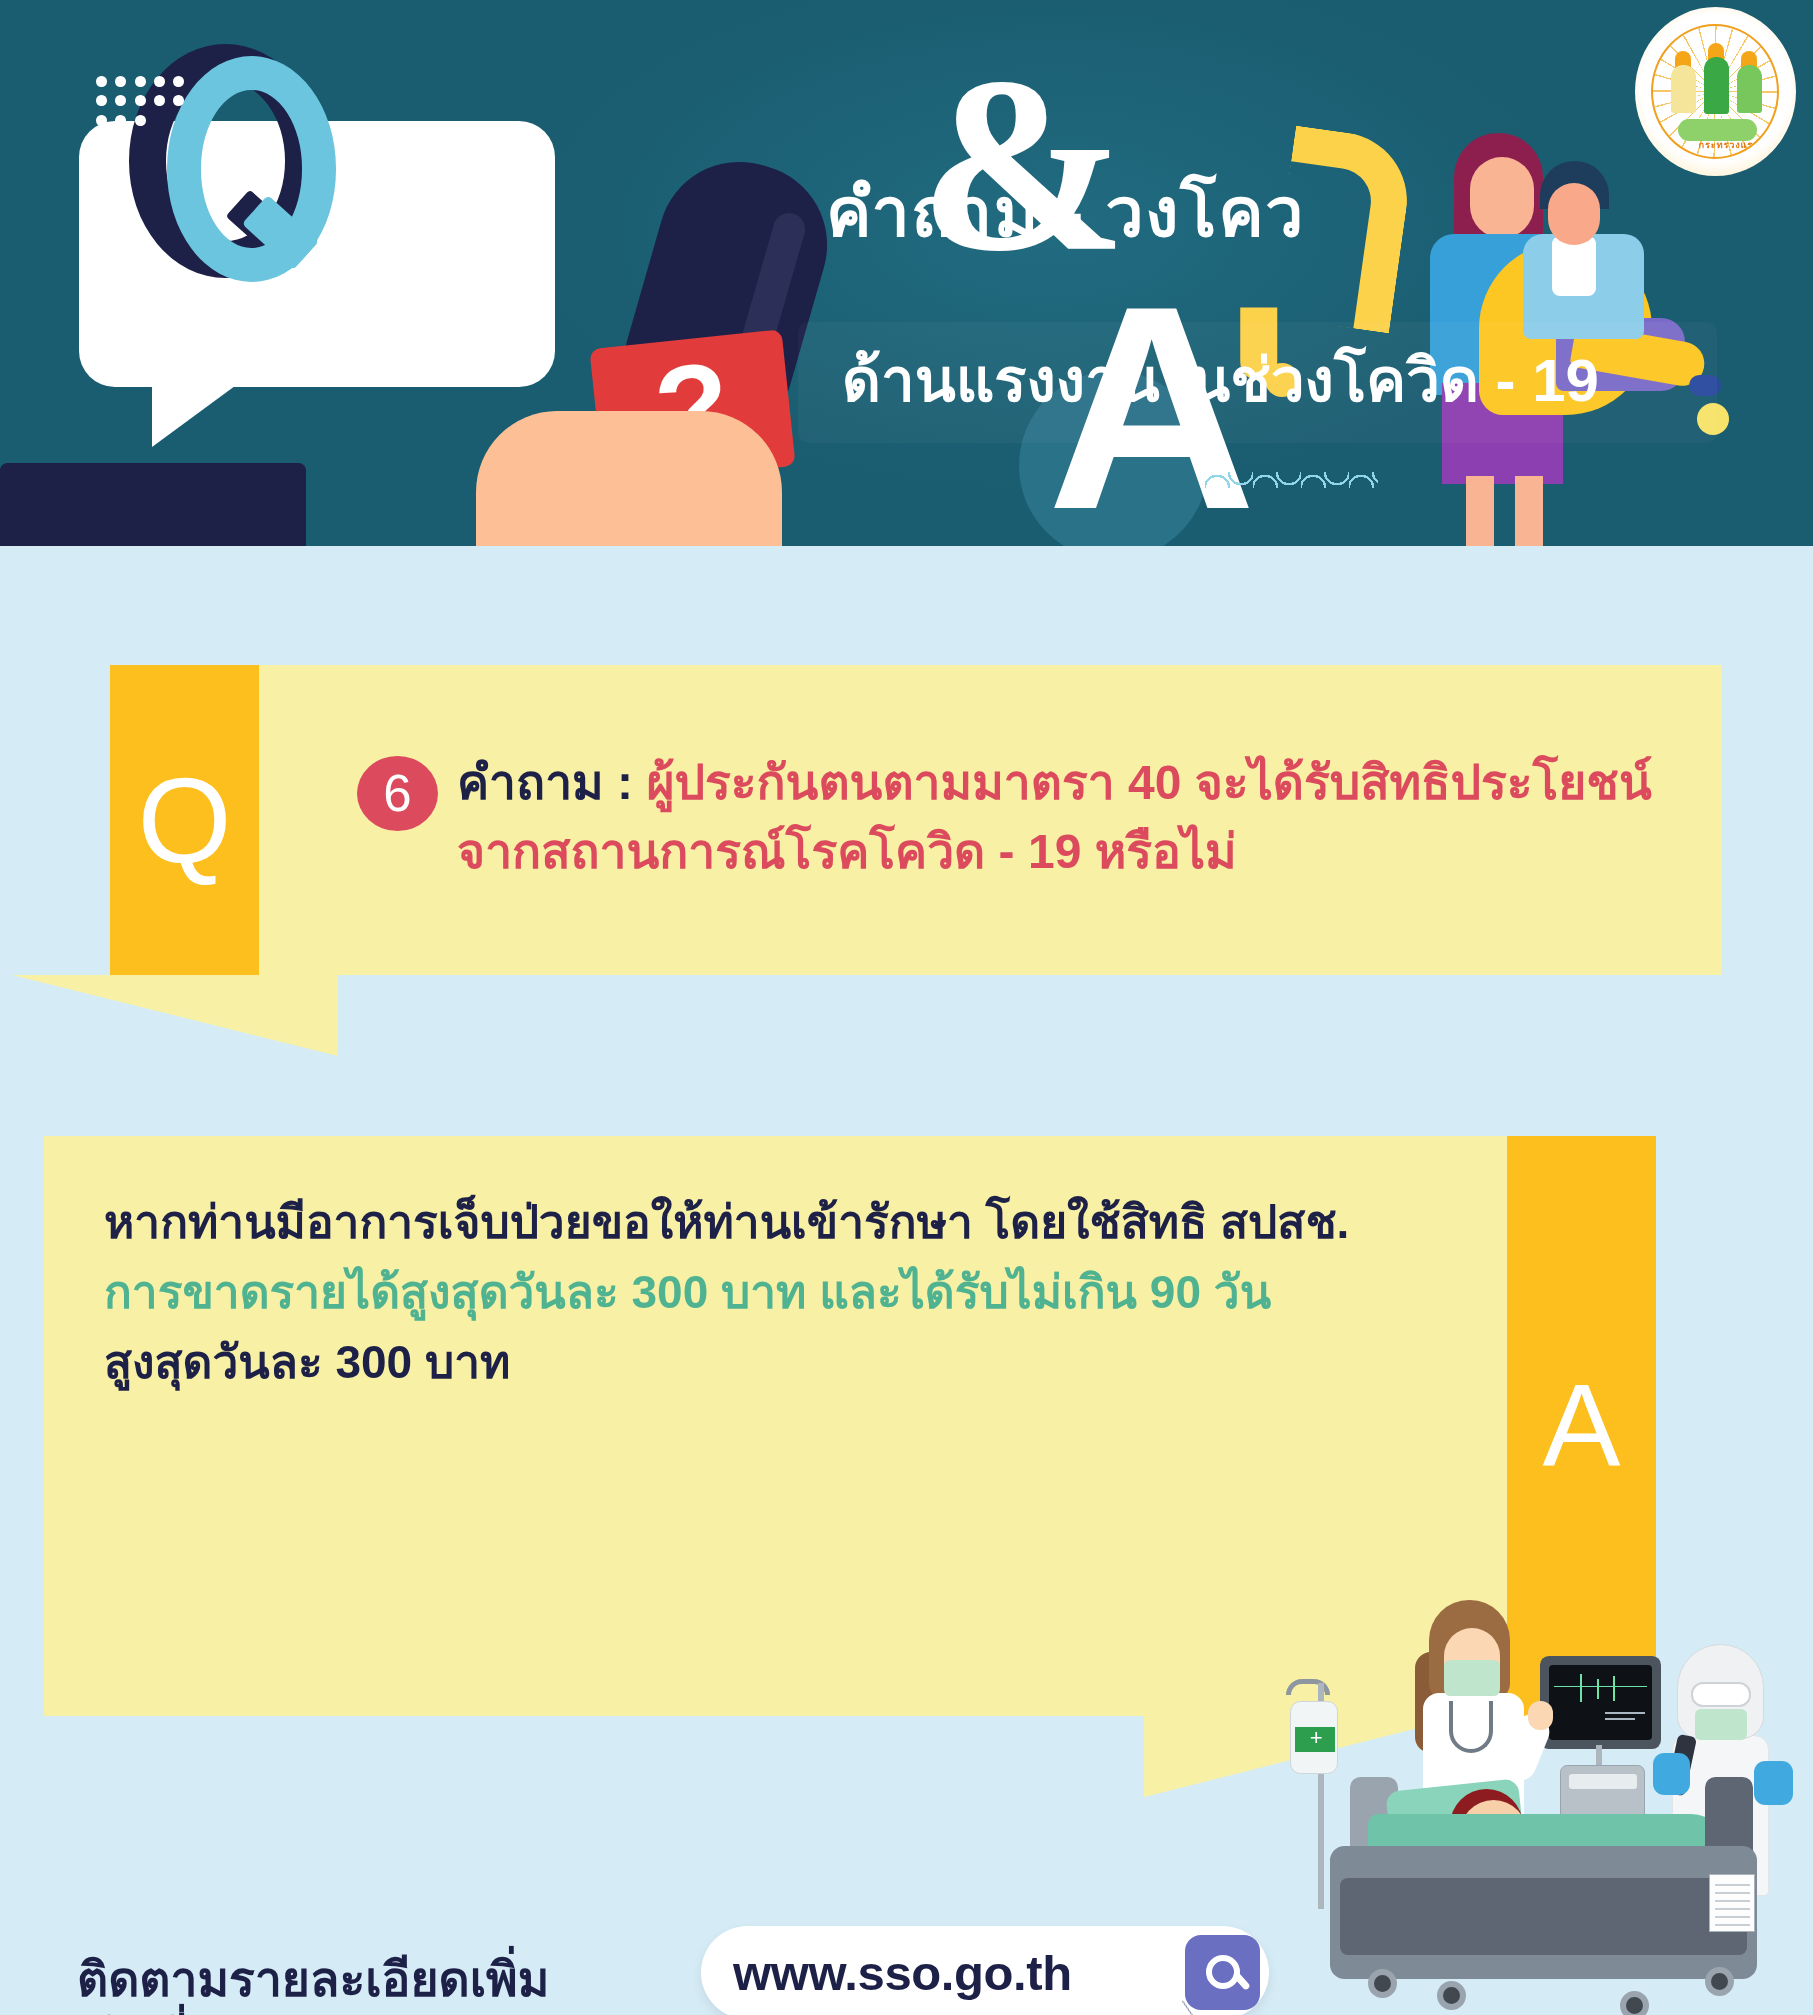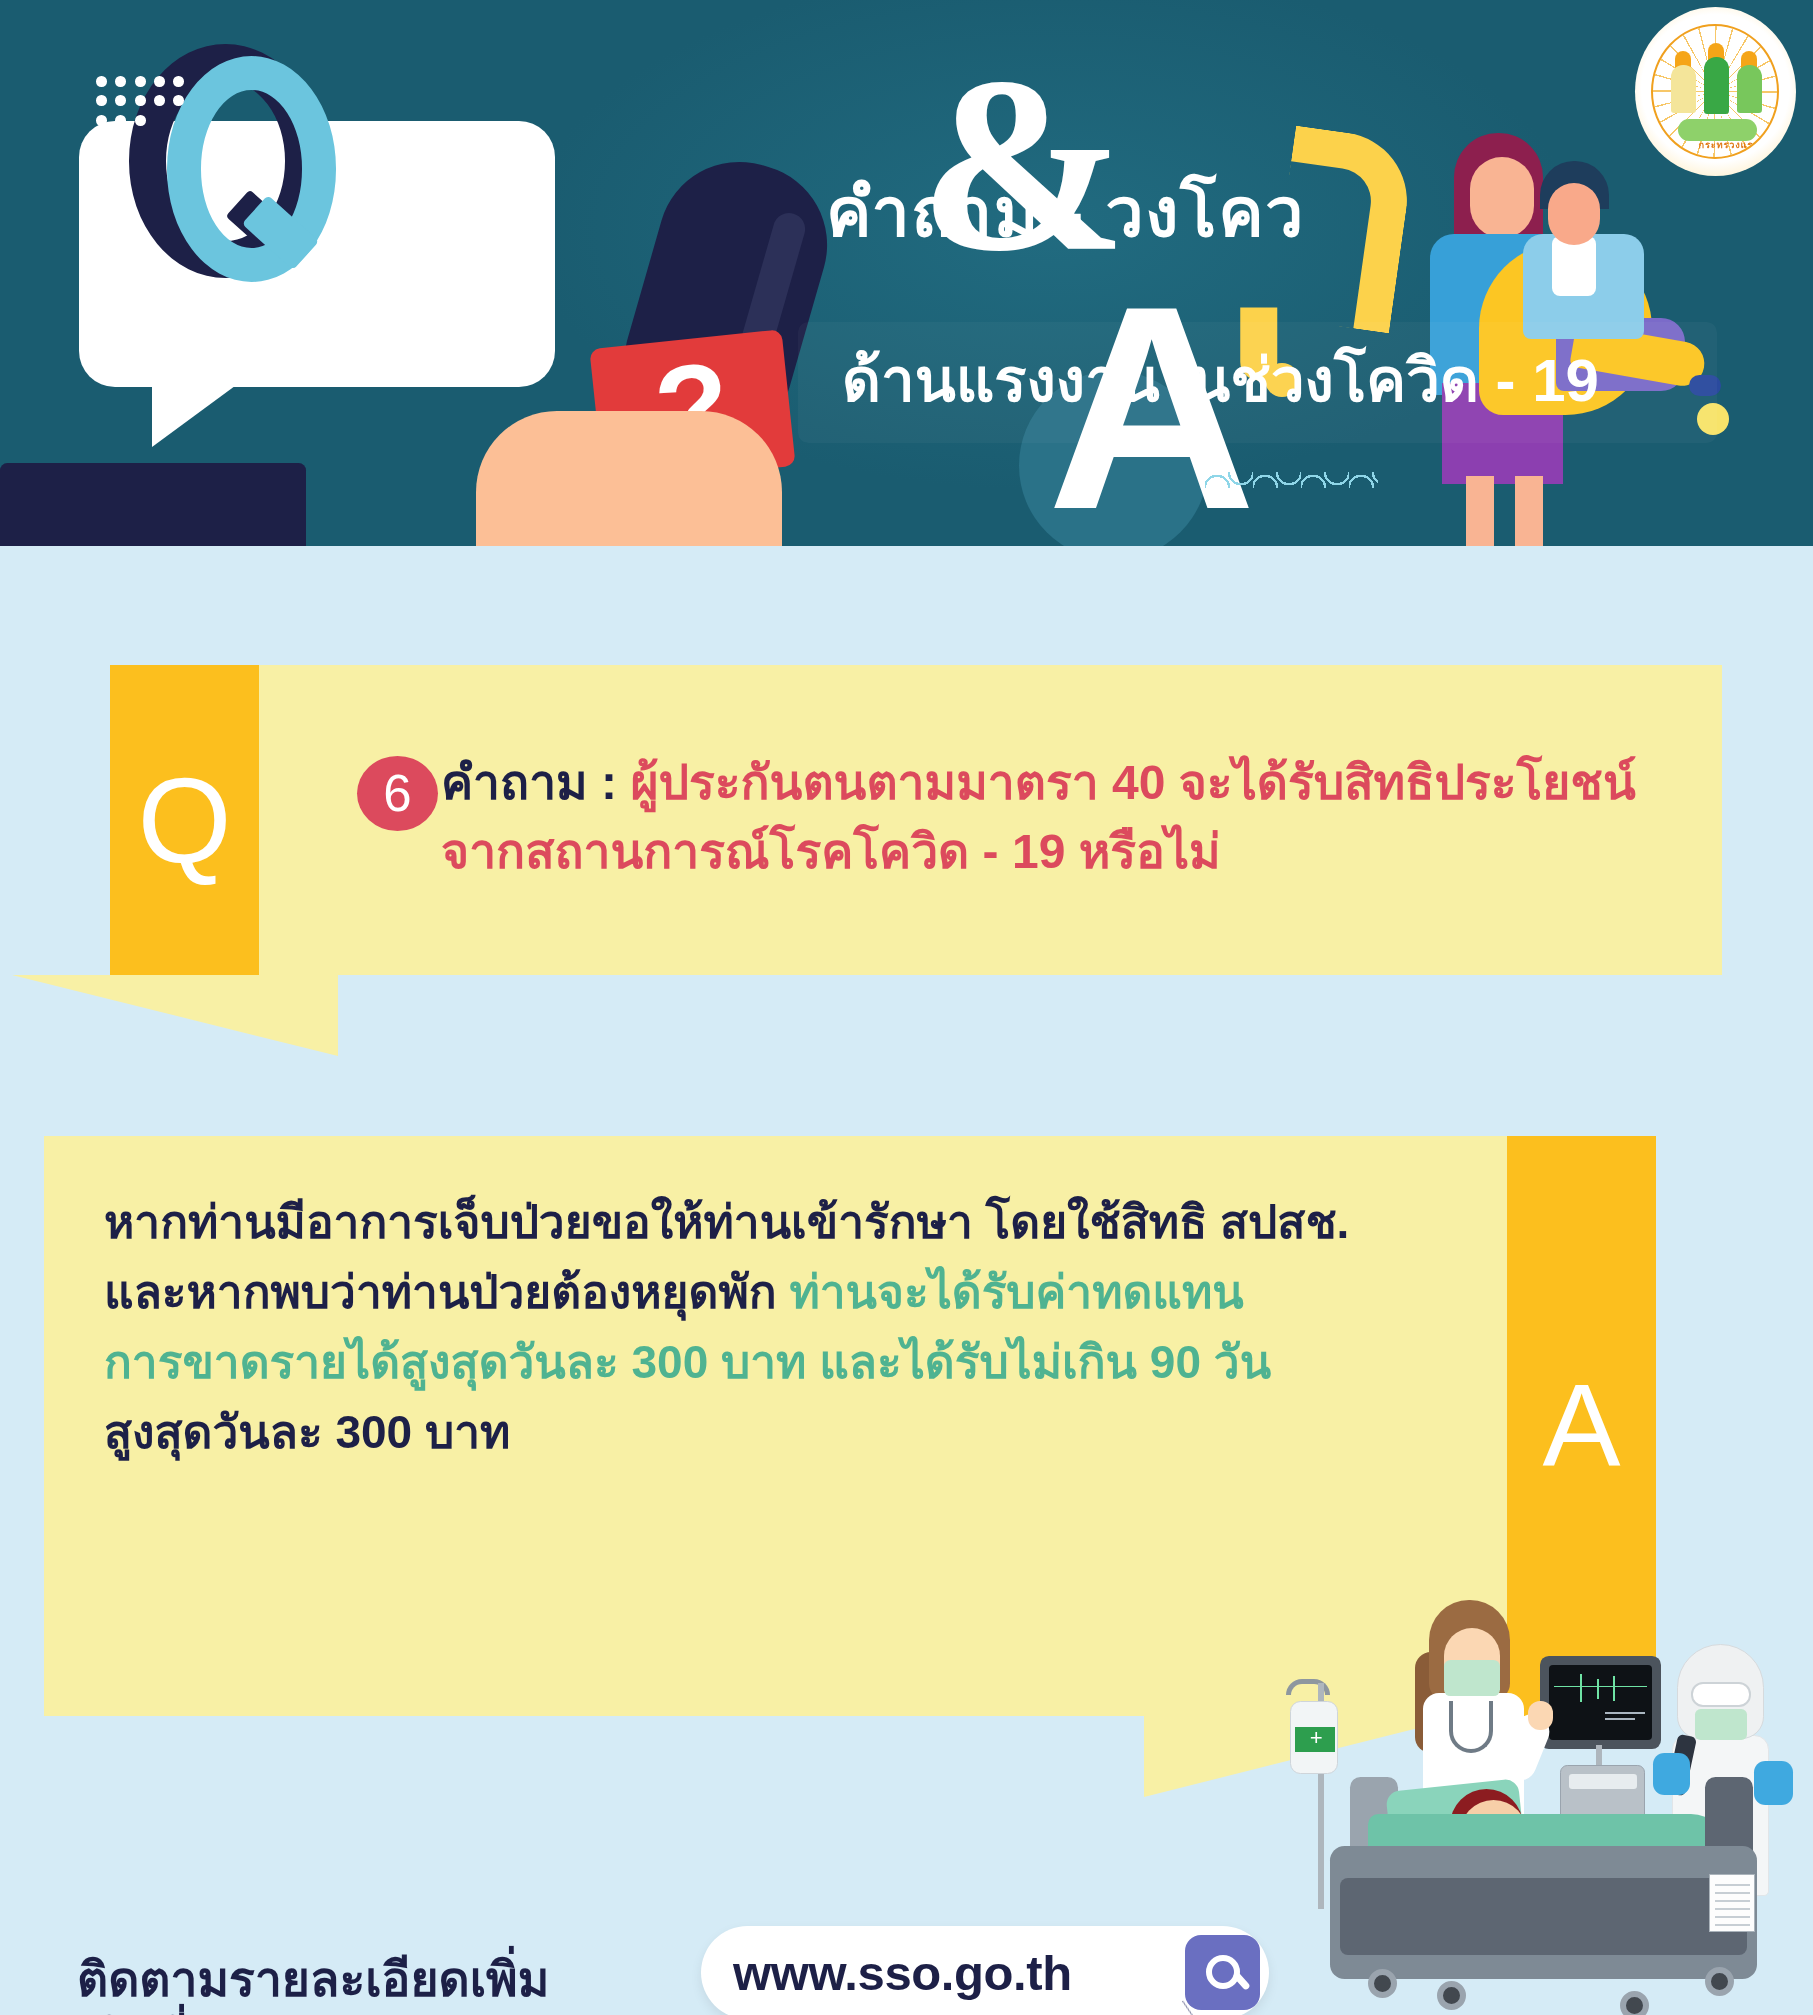--- a/index.html
+++ b/index.html
@@ -217,21 +217,21 @@
     font-family:"Liberation Sans", sans-serif;
   }
   .badge-num{
     position:absolute; left:247px; top:91px; width:81px; height:75px;
     background:#dc4a5d; border-radius:50%;
     display:flex; align-items:center; justify-content:center;
   }
   .badge-num span{ font-size:51px; color:#ffffff; font-weight:400; line-height:1; }
 
   .qtext{
-    position:absolute; left:331px; top:83px; width:1245px;
+    position:absolute; left:347px; top:83px; width:1245px;
     font-size:48px; line-height:1.44; font-weight:700;
   }
   .qlabel{ color:#1d2047; }
   .qbody{ color:#dc4a5d; }
 
   
   .acard{
     position:absolute; left:44px; top:1136px; width:1612px; height:580px;
   }
   .acard .body{
@@ -497,23 +497,20 @@
 </div>
 
 <div class="acard">
   <div class="body"></div>
   <div class="tail"></div>
   <div class="tab">
     <span>A</span>
   </div>
   <div class="atext">
     <div>หากท่านมีอาการเจ็บป่วยขอให้ท่านเข้ารักษา โดยใช้สิทธิ สปสช.</div>
-    <div>
-      <span>และหากพบว่าท่านป่วยต้องหยุดพัก </span><span class="hl">ท่านจะได้รับค่าทดแทน</span>
-    </div>
     <div class="hl">การขาดรายได้สูงสุดวันละ 300 บาท และได้รับไม่เกิน 90 วัน</div>
     <div>สูงสุดวันละ 300 บาท</div>
   </div>
 </div>
 
 <div class="hosp">
   <div class="ivhook"></div>
   <div class="ivpole"></div>
   <div class="ivbag">
       <i></i>

